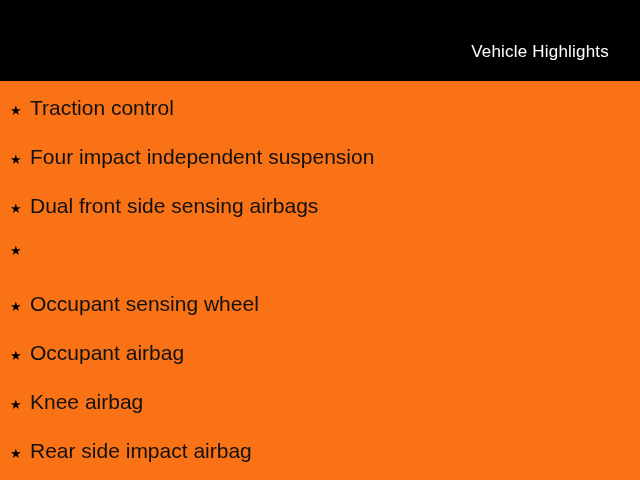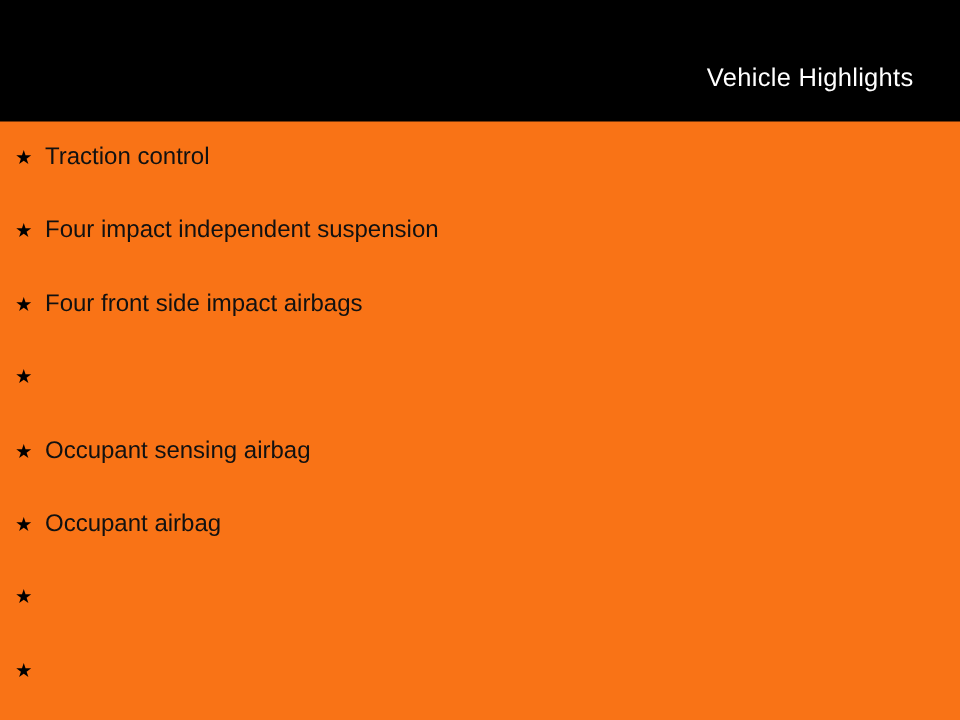--- a/index.html
+++ b/index.html
@@ -52,21 +52,21 @@
   .bullet-star {
     width: 20px;
     flex: 0 0 20px;
     color: #000000;
     font-size: 13px;
     line-height: 1;
     text-align: left;
   }
   .item-label {
     color: #111111;
-    font-size: 16px;
+    font-size: 21px;
     line-height: 1;
   }
 </style>
 </head>
 <body>
 
 <div class="page">
 
   <div class="header-bar">
     <div class="header-title">Vehicle Highlights</div>
@@ -76,34 +76,36 @@
     <li class="highlight-item">
       <span class="bullet-star">★</span>
       <span class="item-label">Traction control</span>
     </li>
     <li class="highlight-item">
       <span class="bullet-star">★</span>
       <span class="item-label">Four impact independent suspension</span>
     </li>
     <li class="highlight-item">
       <span class="bullet-star">★</span>
-      <span class="item-label">Four front side impact airbags</span>
+      <span class="item-label">Dual front side sensing airbags</span>
     </li>
     <li class="highlight-item">
       <span class="bullet-star">★</span>
     </li>
     <li class="highlight-item">
       <span class="bullet-star">★</span>
-      <span class="item-label">Occupant sensing airbag</span>
+      <span class="item-label">Occupant sensing wheel</span>
     </li>
     <li class="highlight-item">
       <span class="bullet-star">★</span>
       <span class="item-label">Occupant airbag</span>
     </li>
     <li class="highlight-item">
       <span class="bullet-star">★</span>
+      <span class="item-label">Knee airbag</span>
     </li>
     <li class="highlight-item">
       <span class="bullet-star">★</span>
+      <span class="item-label">Rear side impact airbag</span>
     </li>
   </ul>
 
 </div>
 
 </body></html>

